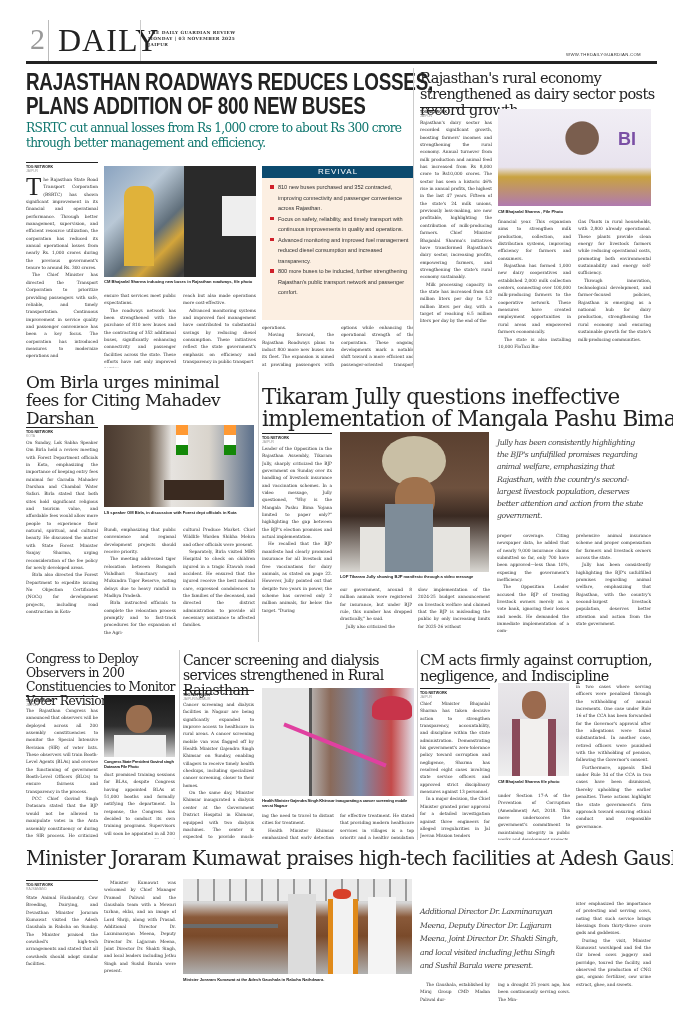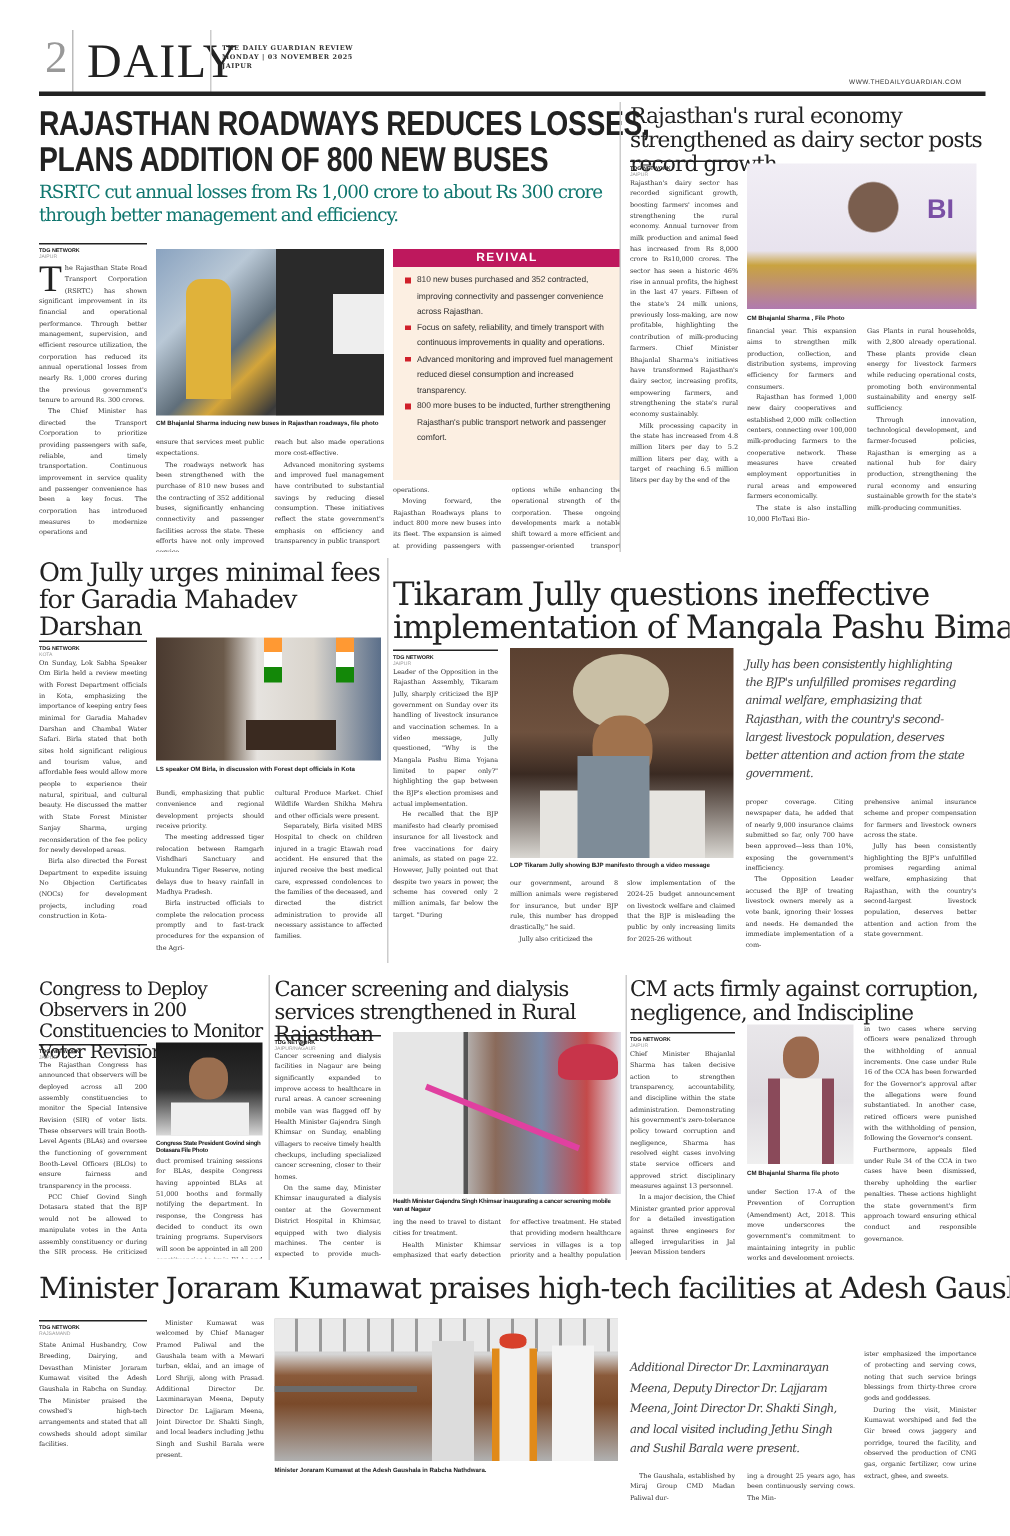--- a/index.html
+++ b/index.html
@@ -18,21 +18,21 @@
 .hs{font-family:"DejaVu Serif",serif;color:#222;letter-spacing:-.6px}
 .byline{font-family:"Liberation Sans",sans-serif;font-size:3.6px;font-weight:bold;color:#222;border-top:1.5px solid #222;padding-top:2px;line-height:4px}
 .byline .loc{display:block;font-weight:normal;color:#999;font-size:3.4px}
 .col{font-family:"DejaVu Serif",serif;font-size:4.35px;line-height:7.35px;color:#333;text-align:justify;letter-spacing:-.05px;overflow:hidden}
 .col p{text-indent:6px}
 .col p.first{text-indent:0}
 .cap{font-family:"Liberation Sans",sans-serif;font-size:4.1px;line-height:5px;font-weight:bold;color:#222}
 .photo{background:#777;overflow:hidden}
 .pull{font-family:"DejaVu Serif",serif;font-style:italic;color:#444;letter-spacing:-.4px}
 .revival{left:262px;top:166px;width:152px;height:154px;background:#fcefe2}
-.revival-head{height:12px;background:#be185d;color:#fff;font-family:"Liberation Sans",sans-serif;font-weight:bold;font-size:8px;line-height:12px;text-align:center;letter-spacing:1px}
+.revival-head{height:12px;background:#0c4a6e;color:#fff;font-family:"Liberation Sans",sans-serif;font-weight:normal;font-size:8px;line-height:12px;text-align:center;letter-spacing:1px}
 .revival ul{list-style:none;padding:4px 4px 0 8px}
 .revival li{font-family:"Liberation Sans",sans-serif;font-size:5.6px;line-height:10.5px;color:#333;position:relative;padding-left:8px;letter-spacing:-.05px}
 .revival li:before{content:"";position:absolute;left:0;top:3.2px;width:3.5px;height:3.5px;background:#d0202a}
 .vr{width:1px;background:#ccc}
 .dropcap{float:left;font-size:25px;line-height:20px;margin:1px 2px 0 0;font-family:"Liberation Serif",serif;color:#222}
 </style>
 </head>
 <body>
 
 <div class="abs masthead-num">2</div>
@@ -113,21 +113,21 @@
 <div class="abs col" style="left:498px;top:218px;width:73px;height:150px">
   <p class="first">financial year. This expansion aims to strengthen milk production, collection, and distribution systems, improving efficiency for farmers and consumers.</p>
   <p>Rajasthan has formed 1,000 new dairy cooperatives and established 2,000 milk collection centers, connecting over 100,000 milk-producing farmers to the cooperative network. These measures have created employment opportunities in rural areas and empowered farmers economically.</p>
   <p>The state is also installing 10,000 FloTaxi Bio-</p>
 </div>
 <div class="abs col" style="left:578px;top:218px;width:73px;height:150px">
   <p class="first">Gas Plants in rural households, with 2,800 already operational. These plants provide clean energy for livestock farmers while reducing operational costs, promoting both environmental sustainability and energy self-sufficiency.</p>
   <p>Through innovation, technological development, and farmer-focused policies, Rajasthan is emerging as a national hub for dairy production, strengthening the rural economy and ensuring sustainable growth for the state's milk-producing communities.</p>
 </div>
 
-<div class="abs hs" style="left:26px;top:373px;width:230px;font-size:17px;line-height:18px">Om Jully urges minimal fees for Garadia Mahadev Darshan</div>
+<div class="abs hs" style="left:26px;top:373px;width:230px;font-size:17px;line-height:18px">Om Birla urges minimal fees for Citing Mahadev Darshan</div>
 <div class="abs byline" style="left:26px;top:427px;width:72px">
   <span>TDG NETWORK</span>
   <span class="loc">KOTA</span>
 </div>
 <div class="abs col" style="left:26px;top:439px;width:72px;height:200px">
   <p class="first">On Sunday, Lok Sabha Speaker Om Birla held a review meeting with Forest Department officials in Kota, emphasizing the importance of keeping entry fees minimal for Garadia Mahadev Darshan and Chambal Water Safari. Birla stated that both sites hold significant religious and tourism value, and affordable fees would allow more people to experience their natural, spiritual, and cultural beauty. He discussed the matter with State Forest Minister Sanjay Sharma, urging reconsideration of the fee policy for newly developed areas.</p>
   <p>Birla also directed the Forest Department to expedite issuing No Objection Certificates (NOCs) for development projects, including road construction in Kota-</p>
 </div>
 <div class="abs photo" style="left:104px;top:425px;width:150px;height:82px;background:linear-gradient(90deg,#4a3a30 0%,#6b5a4a 30%,#e6e3df 45%,#d9d4cc 70%,#5b6f8a 100%)">
   <div style="position:absolute;left:72px;top:0;width:12px;height:30px;background:linear-gradient(#ff9933 33%,#fff 33%,#fff 66%,#138808 66%)"></div>

